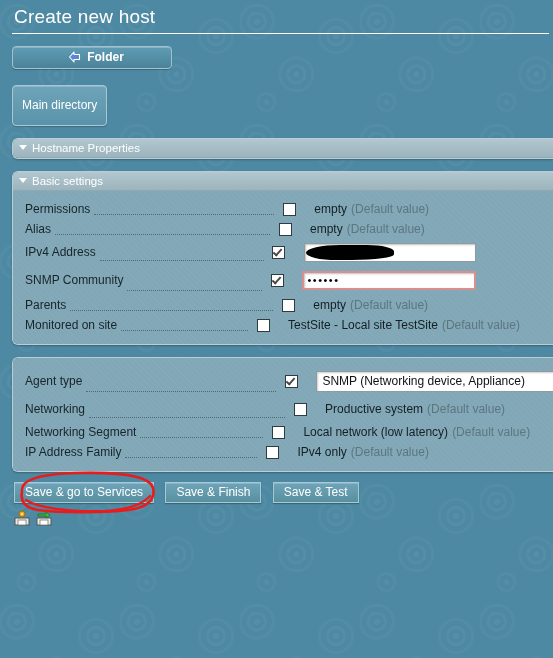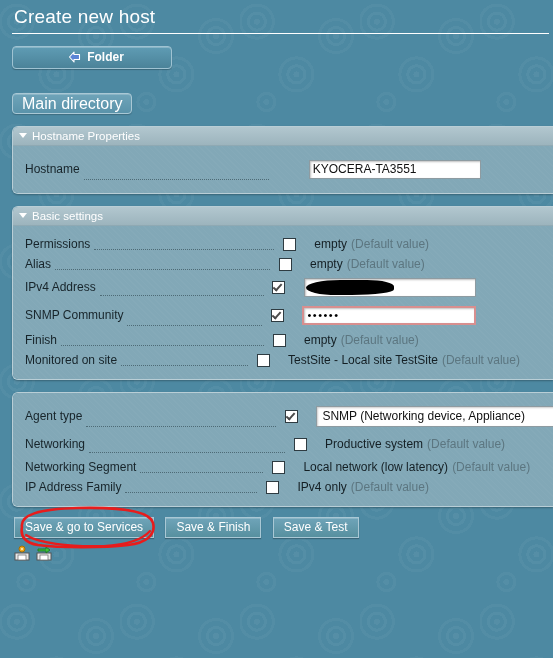--- a/index.html
+++ b/index.html
@@ -60,26 +60,26 @@
     cursor: default;
     padding-left: 8px;
   }
   .btn-folder .arrow-ico {
     display: inline-block;
     vertical-align: -2px;
     margin-right: 6px;
   }
   .btn-maindir {
     display: inline-block;
-    margin-top: 24px;
+    margin-top: 16px;
     height: 19px;
     line-height: 19px;
-    padding: 0 9px;
+    padding: 10px 9px;
     color: #ffffff;
-    font-size: 16px;
+    font-size: 12px;
     border: 1px solid #a9c8d5;
     border-radius: 4px;
     background: linear-gradient(#6fa4b9, #5a93aa);
     box-shadow: 0 1px 1px rgba(0,0,0,0.2), inset 0 1px 0 rgba(255,255,255,0.2);
     cursor: default;
   }
 
   
   .panel {
     margin: 12px 0 0 12px;
@@ -287,30 +287,20 @@
       </svg>
     </span><span>Folder</span>
   </div>
   <div class="btn-maindir">Main directory</div>
 </div>
 
 <div class="panel">
   <div class="panel-head">
     <span class="tri"></span><span>Hostname Properties</span>
   </div>
-  <div class="panel-body">
-    <div class="row tall">
-      <span class="lbl">Hostname</span>
-      <span class="leader" style="width:185px"></span>
-      <span class="cb-cell"></span>
-      <span class="val-cell">
-        <span class="textbox hostname">KYOCERA-TA3551</span>
-      </span>
-    </div>
-  </div>
 </div>
 
 <div class="panel">
   <div class="panel-head">
     <span class="tri"></span><span>Basic settings</span>
   </div>
   <div class="panel-body">
 
     <div class="row">
       <span class="lbl">Permissions</span>
@@ -354,21 +344,21 @@
       <span class="leader" style="width:135px"></span>
       <span class="cb-cell">
         <span class="checkbox checked"></span>
       </span>
       <span class="val-cell">
         <span class="textbox snmp dots">••••••</span>
       </span>
     </div>
 
     <div class="row">
-      <span class="lbl">Finish</span>
+      <span class="lbl">Parents</span>
       <span class="leader" style="width:203px"></span>
       <span class="cb-cell">
         <span class="checkbox"></span>
       </span>
       <span class="val-cell">
         <span class="val-text">empty</span>
         <span class="val-default">(Default value)</span>
       </span>
     </div>
 

